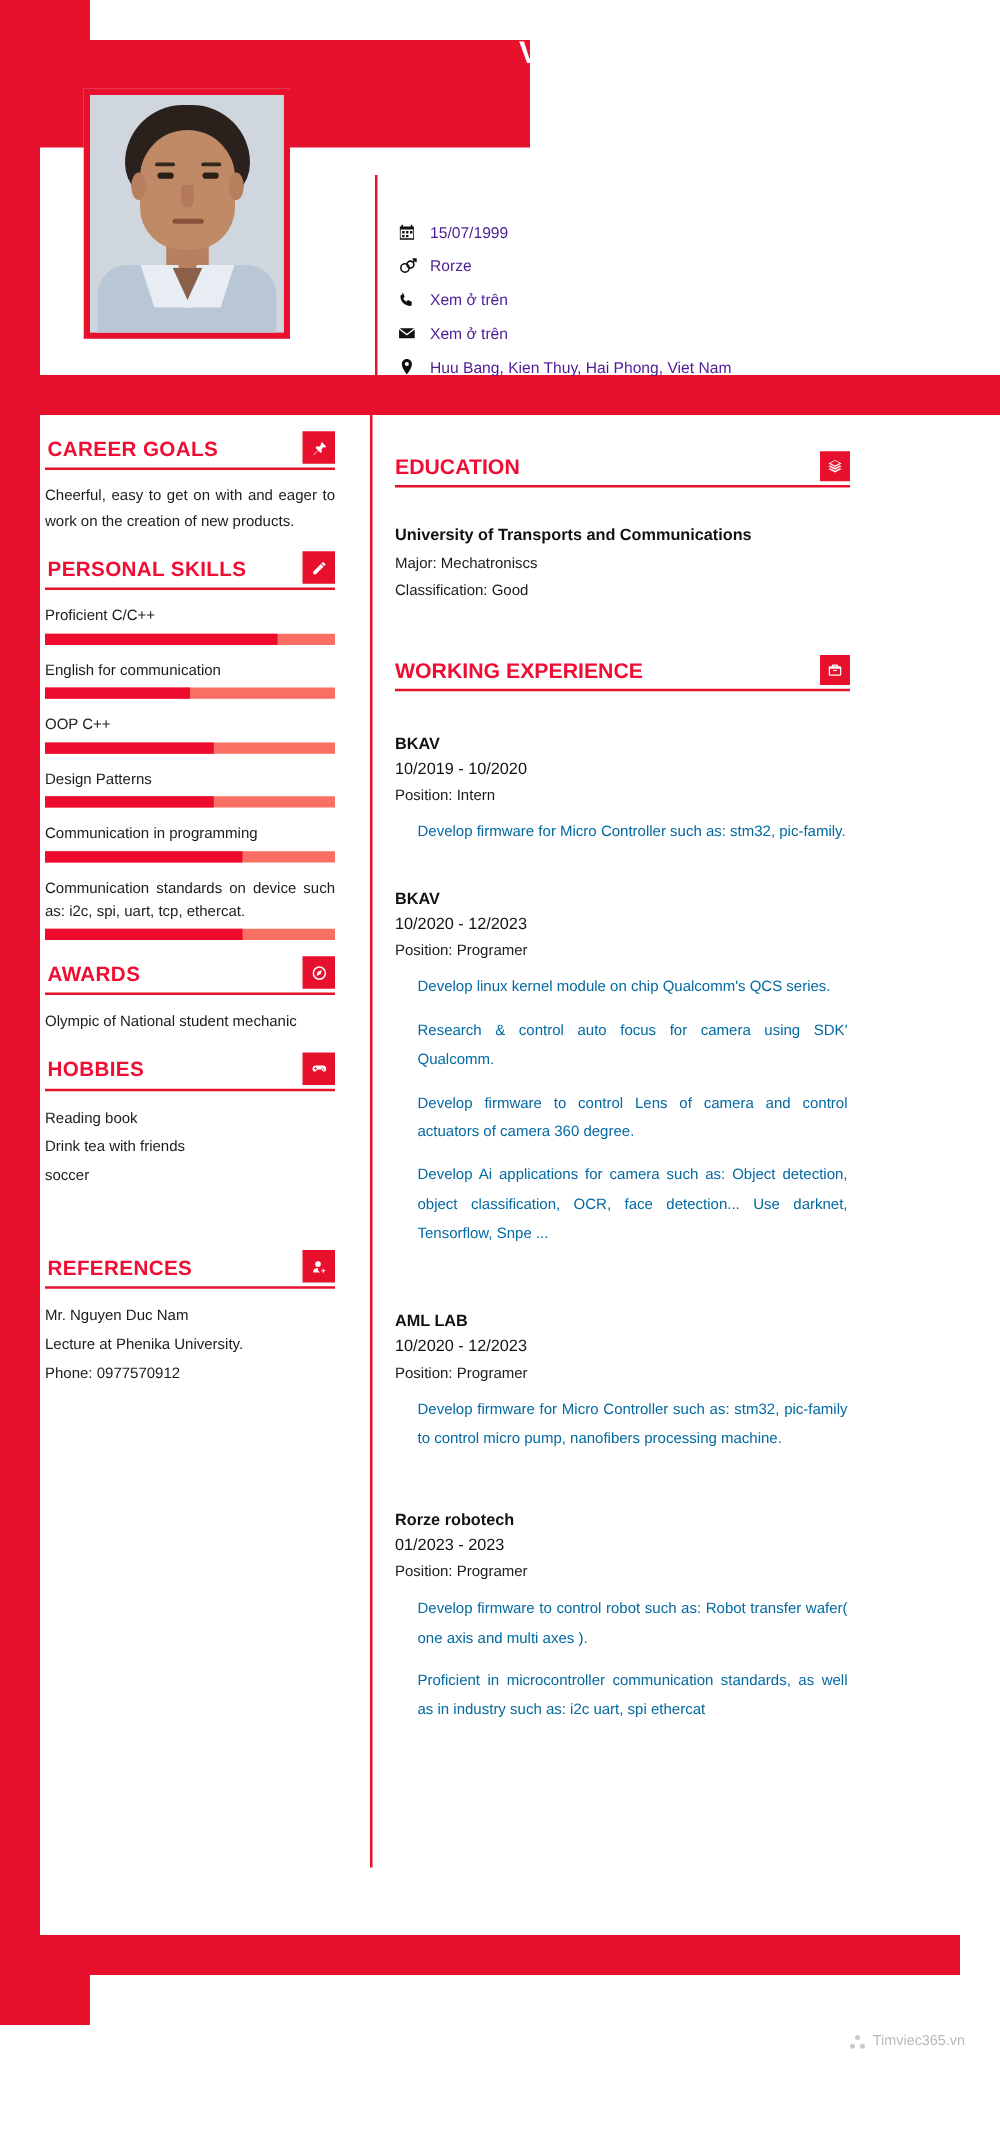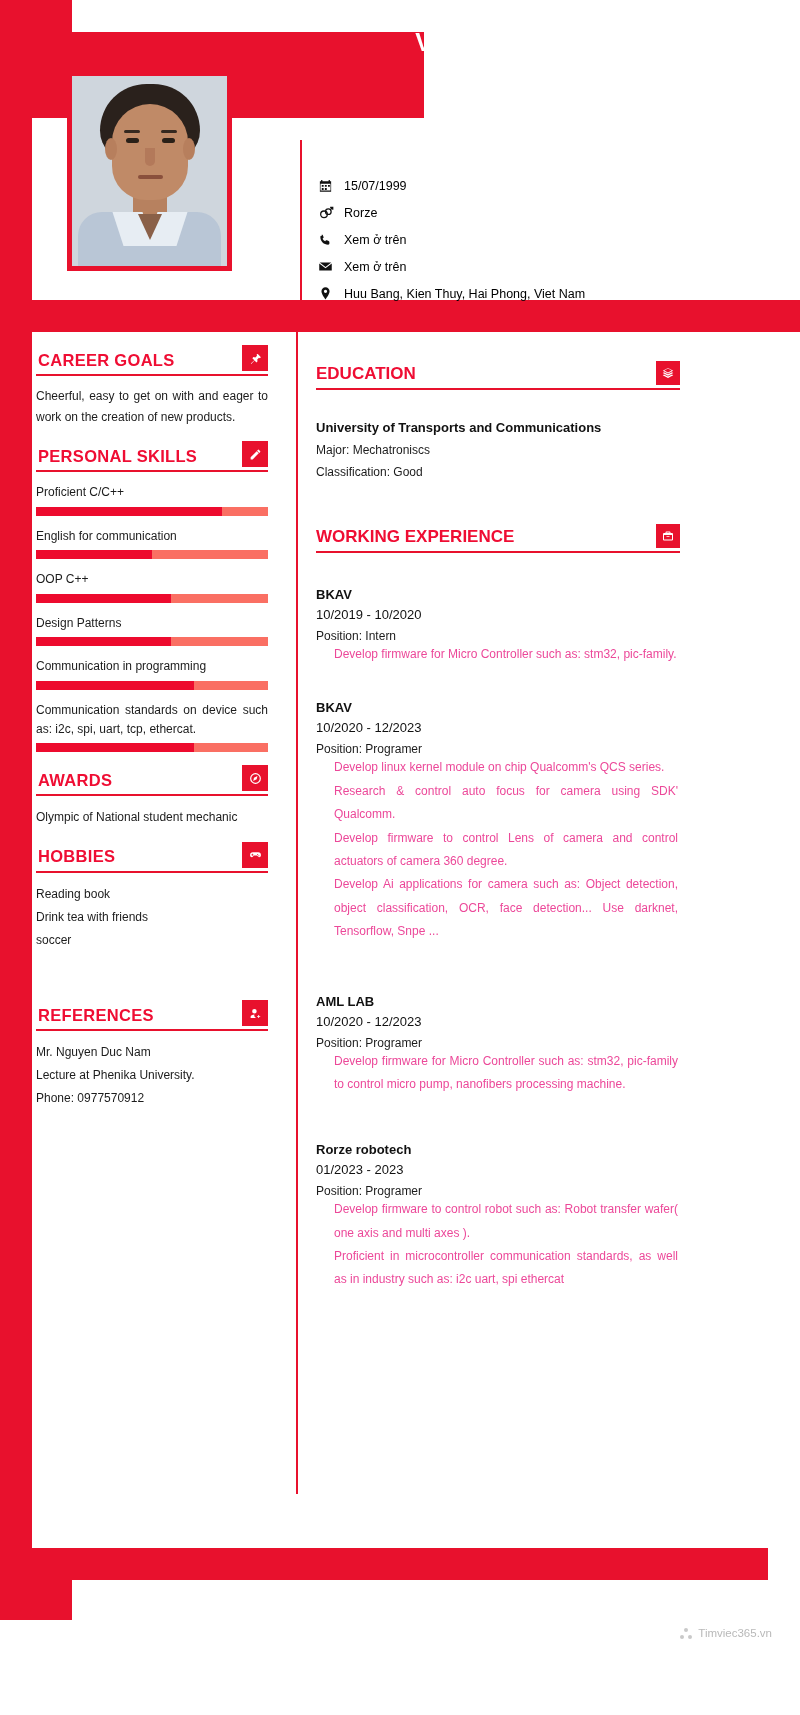--- a/index.html
+++ b/index.html
@@ -68,21 +68,21 @@
              background:#e7edf3; transform:skewX(18deg); }
   .ph-collar-r{position:absolute; left:80px; top:136px; width:30px; height:34px;
              background:#e7edf3; transform:skewX(-18deg); }
   .ph-v    { position:absolute; left:66px; top:138px; width:24px; height:26px;
              background:#8a6048; clip-path: polygon(0 0,100% 0,50% 100%); }
 
   
   .contact { position: absolute; left: 318px; top: 172px; width: 380px; }
   .contact-row { display: flex; align-items: center; height: 27px; }
   .c-ico { width: 26px; flex: 0 0 26px; display:flex; align-items:center; }
-  .c-txt { font-size: 12.5px; color: #000000; }
+  .c-txt { font-size: 12.5px; color: #4c1d95; }
   .c-line { position:absolute; left:300px; top:140px; width:2px; height:168px;
             background:#e8112d; }
 
   
   .left-col { position: absolute; left: 32px; top: 332px; width: 236px; }
   .lbox { background:#fff; padding: 0 0 0 4px; }
 
   .sec-head {
     position: relative; height: 30px; margin-top: 14px;
     border-bottom: 2px solid #e8112d;
@@ -124,22 +124,22 @@
   .rsec-badge svg { width:12px; height:12px; fill:#fff; }
 
   .rbody { margin-left: 20px; width: 362px; }
   .edu-school { font-size:13px; font-weight:bold; color:#111; margin-top: 30px; }
   .edu-line { font-size:12px; color:#1c1c1c; margin-top: 8px; }
 
   .job { margin-top: 34px; }
   .job-co { font-size:13px; font-weight:bold; color:#111; }
   .job-date { font-size:13px; font-weight:normal; color:#111; margin-top: 5px; }
   .job-pos { font-size:12px; color:#1c1c1c; margin-top: 7px; }
-  .job-bul { font-size:12px; color:#ec4899; line-height:1.95; text-align: justify;
-             padding-left: 18px; margin-top: 0; }
+  .job-bul { font-size:12px; color:#0369a1; line-height:1.95; text-align: justify;
+             padding-left: 18px; margin-top: 11px; }
 
   
   .watermark {
     position:absolute; right: 28px; bottom: 76px;
     display:flex; align-items:center; gap:5px;
     color:#b9b9b9; font-size:11.5px;
   }
   .wm-logo { width:13px; height:11px; position:relative; }
   .wm-logo span { position:absolute; width:4px; height:4px; background:#c9c9c9;
                   border-radius:50%; }

